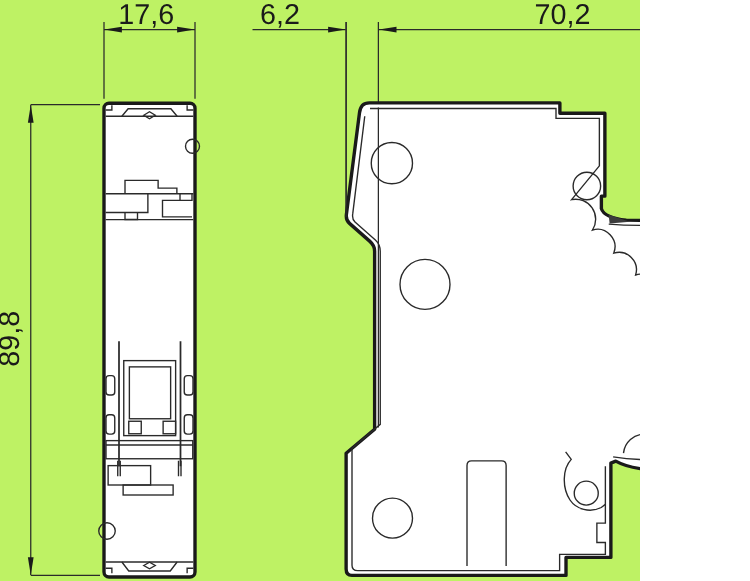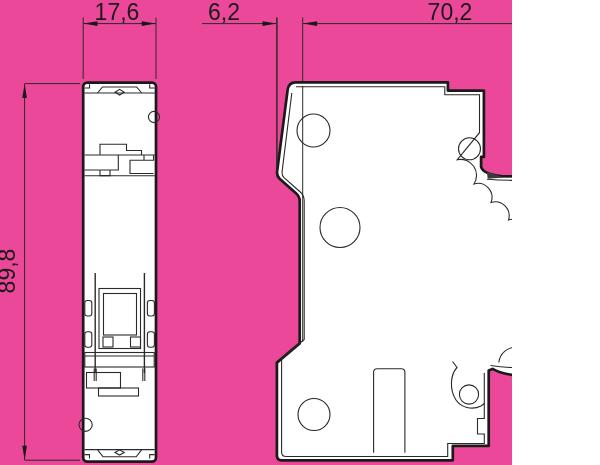--- a/index.html
+++ b/index.html
@@ -1,19 +1,19 @@
 <!DOCTYPE html>
 <html><head>
 <meta charset="utf-8">
 <style>
   html,body{margin:0;padding:0;background:#fff;}
   .canvas{
     position:relative;
     width:512px;height:465px;
-    background:#ec4899;
+    background:#bef264;
     font-family:"Liberation Sans", sans-serif;
     overflow:hidden;
   }
   svg{display:block;}
   .dimtext{
     font-family:"Liberation Sans", sans-serif;
     font-size:23px;
     fill:#1a1a1a;
   }
 </style>

